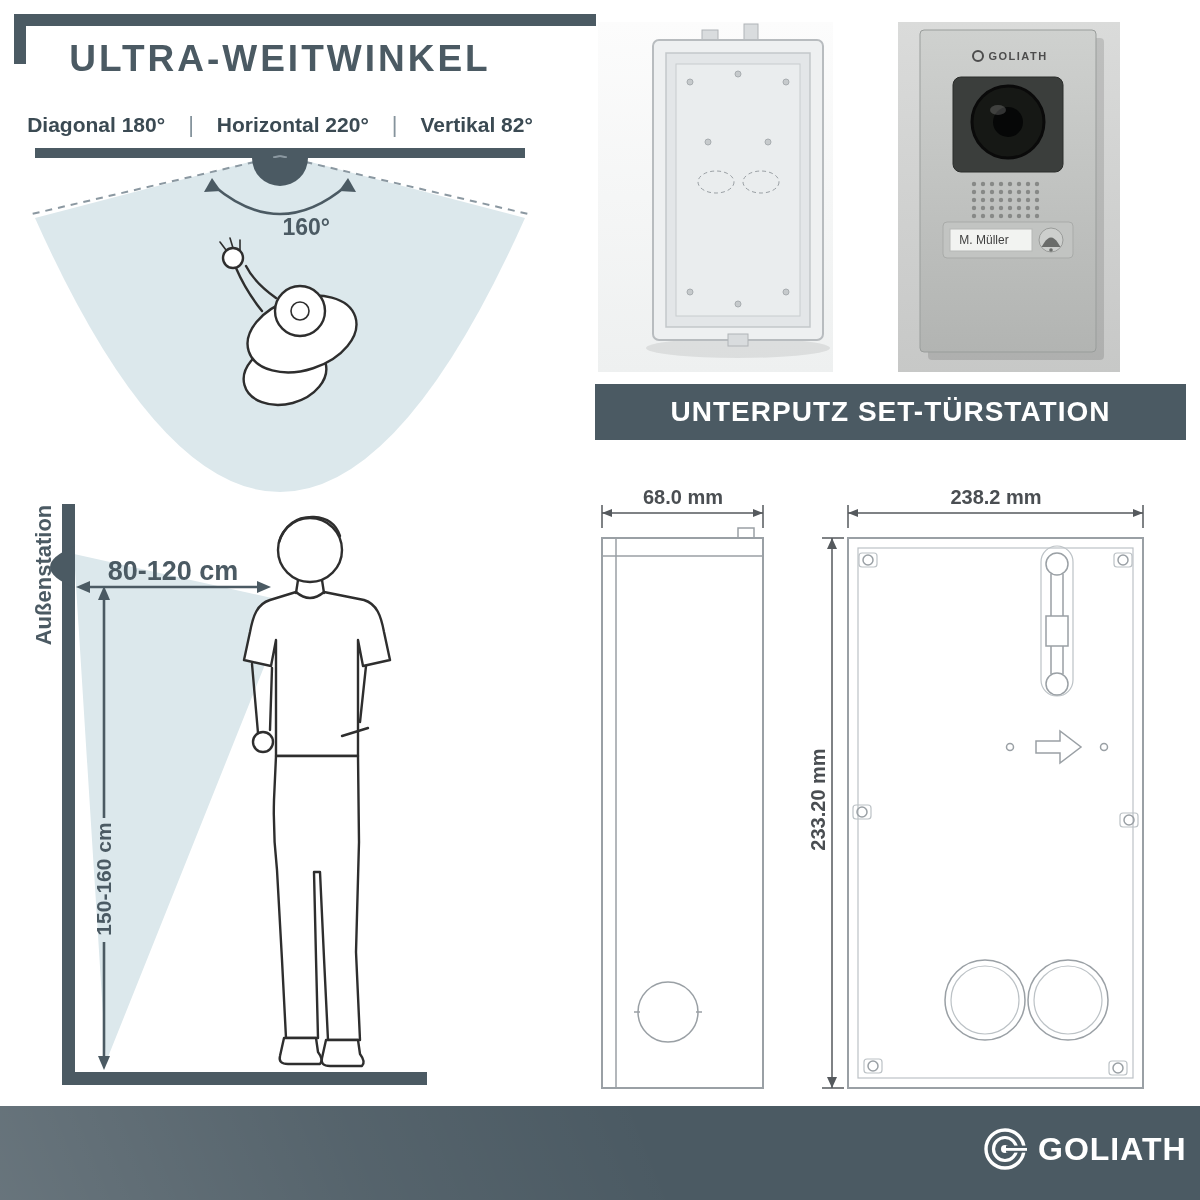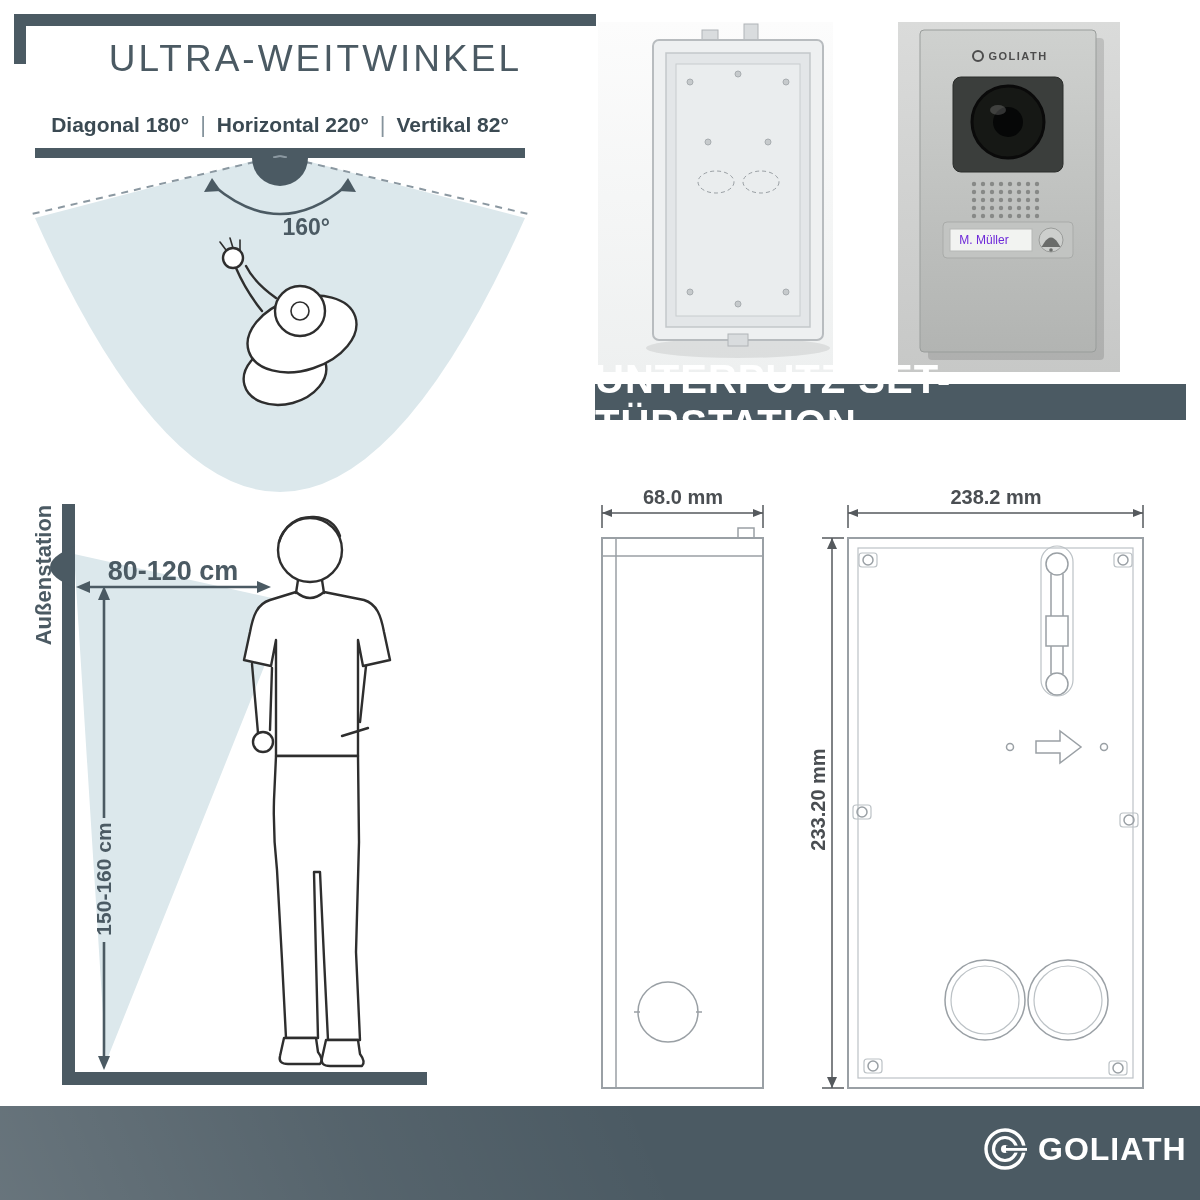--- a/index.html
+++ b/index.html
@@ -1,41 +1,41 @@
 <!DOCTYPE html>
 <html style="--slate: #4b5a63; --beam: #dce8ec; --drawing: #9aa0a5; --dim: #55595d; --ink: #2e2e2e;"><head>
 <meta charset="utf-8">
 <style>
   html,body{margin:0;padding:0;background:#fff;}
   .page{position:relative;width:1200px;height:1200px;background:#fff;overflow:hidden;
         font-family:"Liberation Sans", sans-serif;}
   .abs{position:absolute;}
   .bar{position:absolute;background:var(--slate,#4b5a63);}
-  .title{position:absolute;left:22px;top:38px;width:500px;text-align:right;
-         font-size:37px;letter-spacing:3px;color:var(--slate,#4b5a63);font-weight:normal;}
+  .title{position:absolute;left:30px;top:38px;width:500px;text-align:center;
+         font-size:37px;letter-spacing:3px;color:var(--slate,#4b5a63);font-weight:bold;}
   .specs{position:absolute;left:20px;top:112px;width:520px;display:flex;justify-content:center;
-         align-items:center;gap:11px;font-size:21px;font-weight:bold;color:#3b4a53;}
+         align-items:center;gap:23px;font-size:21px;font-weight:bold;color:#3b4a53;}
   .specs .sep{color:#85939c;font-weight:normal;font-size:22px;}
   .lbl{position:absolute;text-align:center;font-weight:bold;color:var(--slate,#4b5a63);}
   .dimlbl{position:absolute;text-align:center;font-weight:bold;color:#4a4e52;font-size:20px;}
   .rot{transform:rotate(-90deg);}
-  .banner{position:absolute;left:595px;top:384px;width:591px;height:36px;
+  .banner{position:absolute;left:595px;top:384px;width:591px;height:56px;
           background:var(--slate,#4b5a63);color:#fff;display:flex;align-items:center;
-          justify-content:center;font-size:40px;font-weight:bold;letter-spacing:1px;}
+          justify-content:center;font-size:28px;font-weight:bold;letter-spacing:1px;}
   .footer{position:absolute;left:0;top:1106px;width:1200px;height:94px;
           background:var(--slate,#4b5a63);}
   .footer .swoosh{position:absolute;inset:0;
           background:linear-gradient(68deg, rgba(255,255,255,0.16) 0%, rgba(255,255,255,0.06) 30%, rgba(255,255,255,0) 55%);}
   .logo{position:absolute;left:982px;top:1126px;display:flex;align-items:center;gap:10px;}
   .logo .word{font-size:32px;font-weight:bold;color:#fff;letter-spacing:1px;}
   .devbrand{position:absolute;left:948px;top:50px;width:124px;text-align:center;font-size:11px;
             letter-spacing:1.5px;color:#4c4c4c;font-weight:bold;display:flex;align-items:center;justify-content:center;gap:4px;}
   .brandmark{display:inline-block;width:8px;height:8px;border:2px solid #4c4c4c;border-radius:50%;}
   .nameplate-txt{position:absolute;left:950px;top:231px;width:68px;height:18px;line-height:18px;
-            text-align:center;font-size:12px;color:#6d28d9;}
+            text-align:center;font-size:12px;color:#404040;}
   
   .f-slate{fill:var(--slate,#4b5a63);}
   .f-beam{fill:var(--beam,#dce8ec);}
   .f-dim{fill:var(--dim,#55595d);}
   .s-arc{stroke:var(--slate,#4b5a63);stroke-width:2.5;fill:none;}
   .s-arrow{stroke:var(--slate,#4b5a63);stroke-width:2.6;fill:none;}
   .dash{stroke:#8b98a1;stroke-width:2;fill:none;stroke-dasharray:7 6;}
   .s-ink{stroke:var(--ink,#2e2e2e);stroke-width:2.4;fill:#fff;stroke-linecap:round;stroke-linejoin:round;}
   .s-inkline{stroke:var(--ink,#2e2e2e);stroke-width:2.4;fill:none;stroke-linecap:round;stroke-linejoin:round;}
   .s-inkthin{stroke:var(--ink,#2e2e2e);stroke-width:1.6;fill:none;stroke-linecap:round;}

